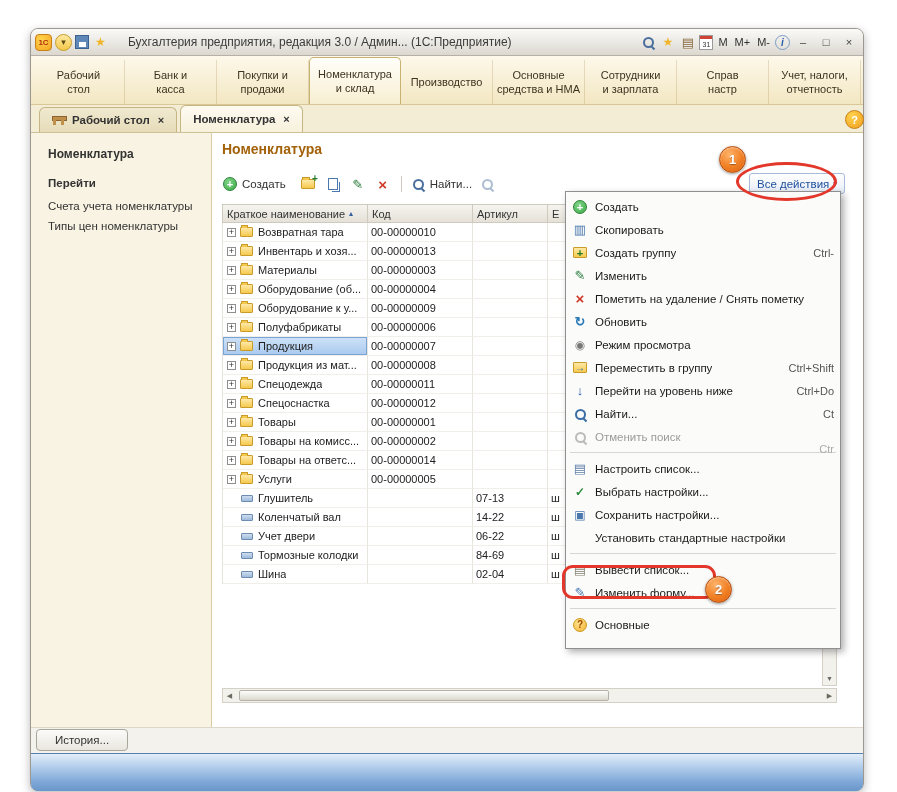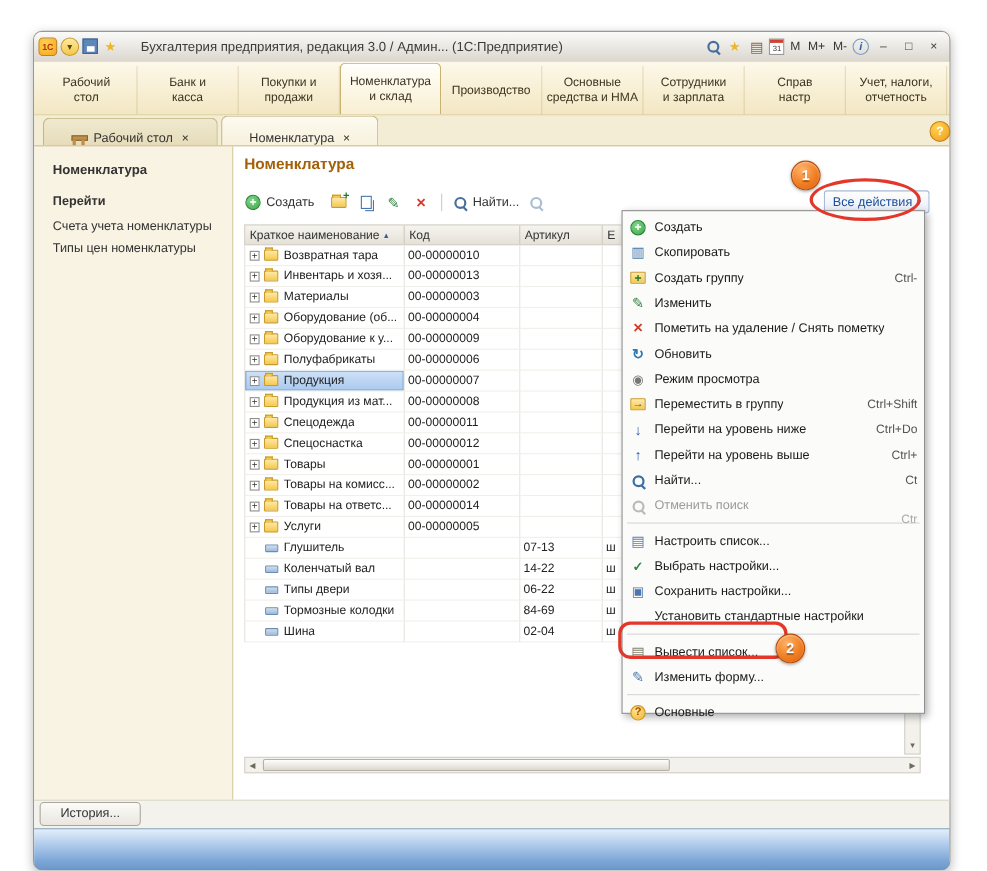--- a/index.html
+++ b/index.html
@@ -46,22 +46,22 @@
   .sections-bar{left:31px;top:56px;width:832px;height:49px;background:linear-gradient(#fdf8ea,#f3e7c2);
                 border-bottom:1px solid #d9c896;display:flex;align-items:flex-end;padding:0 2px;overflow:hidden;z-index:4;}
   .sec{width:92px;height:44px;display:flex;flex-direction:column;align-items:center;justify-content:center;
        font-size:11px;color:#3d3320;text-align:center;border-right:1px solid rgba(150,125,60,.22);flex:none;line-height:14px;}
   .sec.active{background:linear-gradient(#fffef9,#f8efd2);border:1px solid #c8b271;border-bottom:none;
               border-radius:5px 5px 0 0;height:47px;box-shadow:inset 0 1px 0 #fff;}
 
   
   .doctabs-bar{left:31px;top:105px;width:832px;height:28px;background:#f3edd6;border-bottom:1px solid #cfc196;
                display:flex;align-items:flex-end;padding-left:8px;gap:3px;z-index:4;}
-  .dtab{height:25px;padding:0 25px;display:flex;align-items:flex-end;gap:6px;font-size:11.5px;color:#333;
-        background:linear-gradient(#f0e9cf,#e6dcba);border:1px solid #c4b582;border-bottom:none;border-radius:6px 6px 0 0;}
+  .dtab{height:25px;padding:0 12px;display:flex;align-items:center;gap:6px;font-size:11.5px;color:#333;
+        background:linear-gradient(#f0e9cf,#e6dcba);border:1px solid #c4b582;border-bottom:none;border-radius:6px 6px 0 0;font-weight:bold;}
   .dtab.active{background:linear-gradient(#fdfaf0,#f7f1dc);height:27px;}
   .dclose{font-size:11px;color:#333;margin-left:2px;}
   .desk{position:relative;width:14px;height:10px;flex:none;}
   .desk::before{content:"";position:absolute;top:1px;left:0;width:13px;height:3px;background:#c08f4a;border:1px solid #8a6430;}
   .desk::after{content:"";position:absolute;top:5px;left:1px;width:3px;height:5px;background:#c08f4a;box-shadow:8px 0 0 #c08f4a;}
   .help-circle{left:845px;top:110px;width:19px;height:19px;border-radius:50%;z-index:6;
                background:radial-gradient(circle at 35% 30%,#ffd34d,#f09d1e);border:1px solid #c87f16;
                color:#fff;font-size:11px;font-weight:bold;display:flex;align-items:center;justify-content:center;}
 
   
@@ -476,21 +476,21 @@
           <span class="nm">Коленчатый вал</span>
         </div>
         <div class="cell c-code"></div>
         <div class="cell c-art">14-22</div>
         <div class="cell c-unit">ш</div>
       </div>
       <div class="trow">
         <div class="cell c-name">
           <span class="spc"></span>
           <span class="itic"></span>
-          <span class="nm">Типы двери</span>
+          <span class="nm">Учет двери</span>
         </div>
         <div class="cell c-code"></div>
         <div class="cell c-art">06-22</div>
         <div class="cell c-unit">ш</div>
       </div>
       <div class="trow">
         <div class="cell c-name">
           <span class="spc"></span>
           <span class="itic"></span>
           <span class="nm">Тормозные колодки</span>
@@ -556,25 +556,20 @@
         <span class="micon mi-move-to-group"></span>
         <span class="mlabel">Переместить в группу</span>
         <span class="mshort">Ctrl+Shift</span>
       </div>
       <div class="mitem">
         <span class="micon mi-level-down"></span>
         <span class="mlabel">Перейти на уровень ниже</span>
         <span class="mshort">Ctrl+Do</span>
       </div>
       <div class="mitem">
-        <span class="micon mi-level-up"></span>
-        <span class="mlabel">Перейти на уровень выше</span>
-        <span class="mshort">Ctrl+</span>
-      </div>
-      <div class="mitem">
         <span class="micon mi-find"></span>
         <span class="mlabel">Найти...</span>
         <span class="mshort">Ct</span>
       </div>
       <div class="mitem dis">
         <span class="micon mi-cancel-search"></span>
         <span class="mlabel">Отменить поиск</span>
         <span class="mshort">Ctr</span>
       </div>
       <div class="msep"></div>

